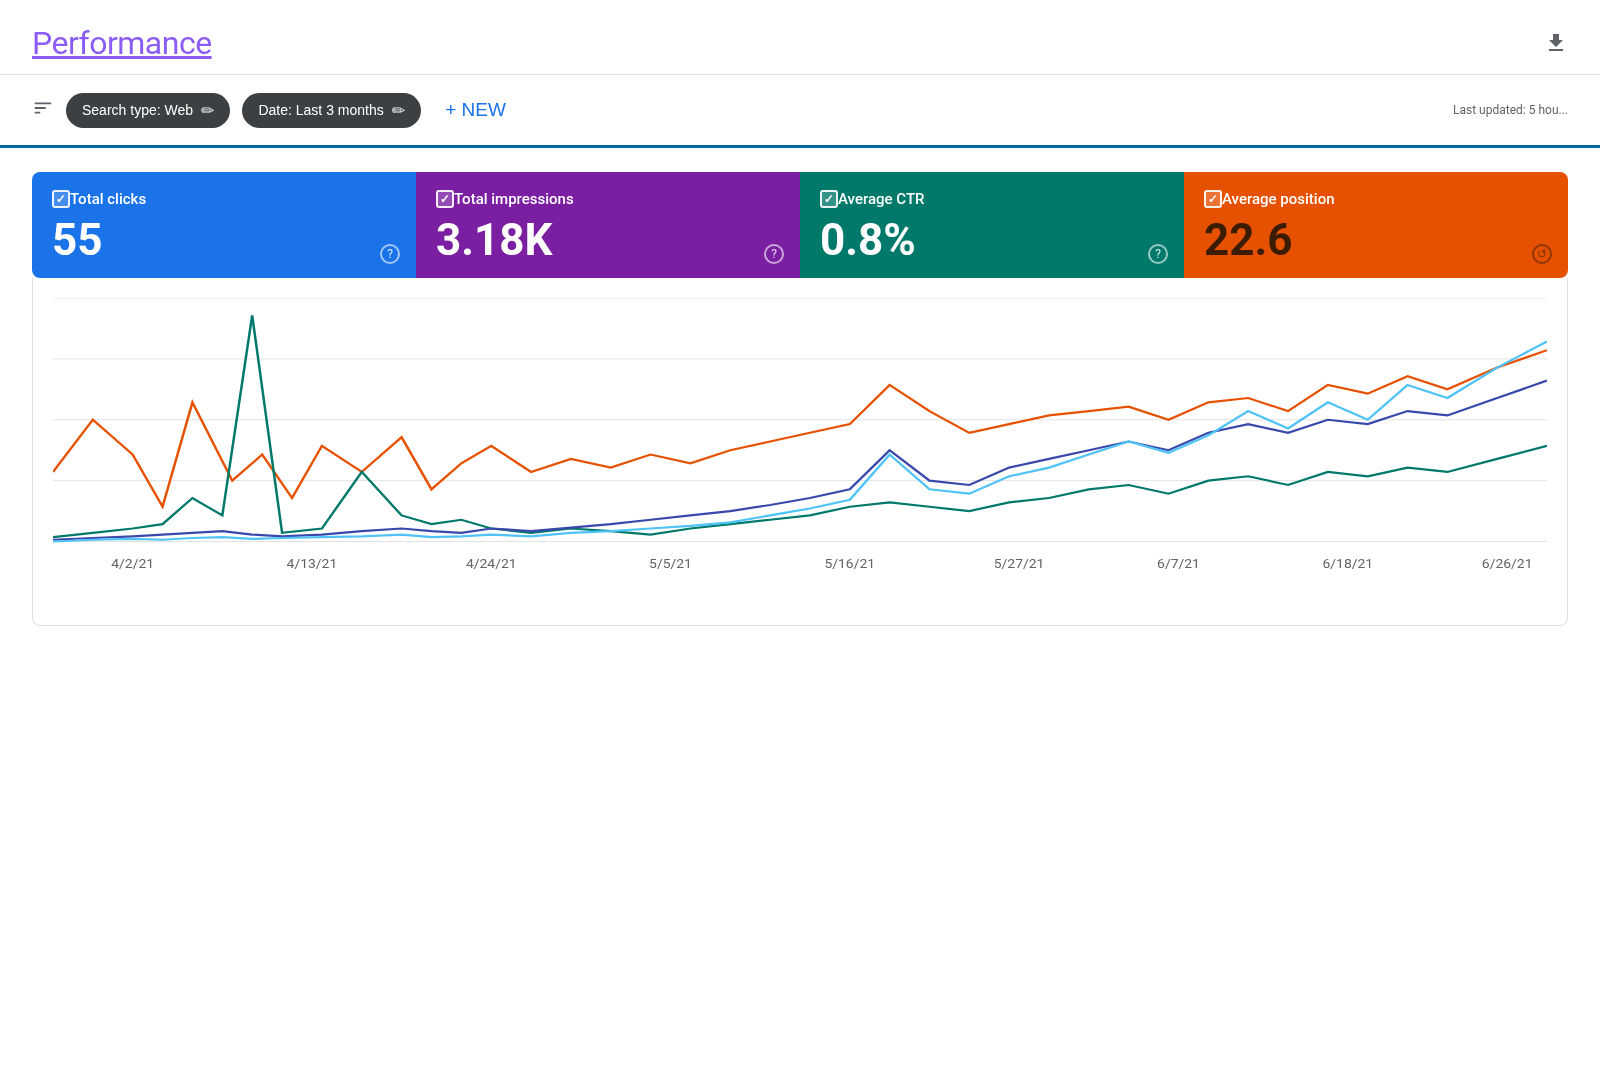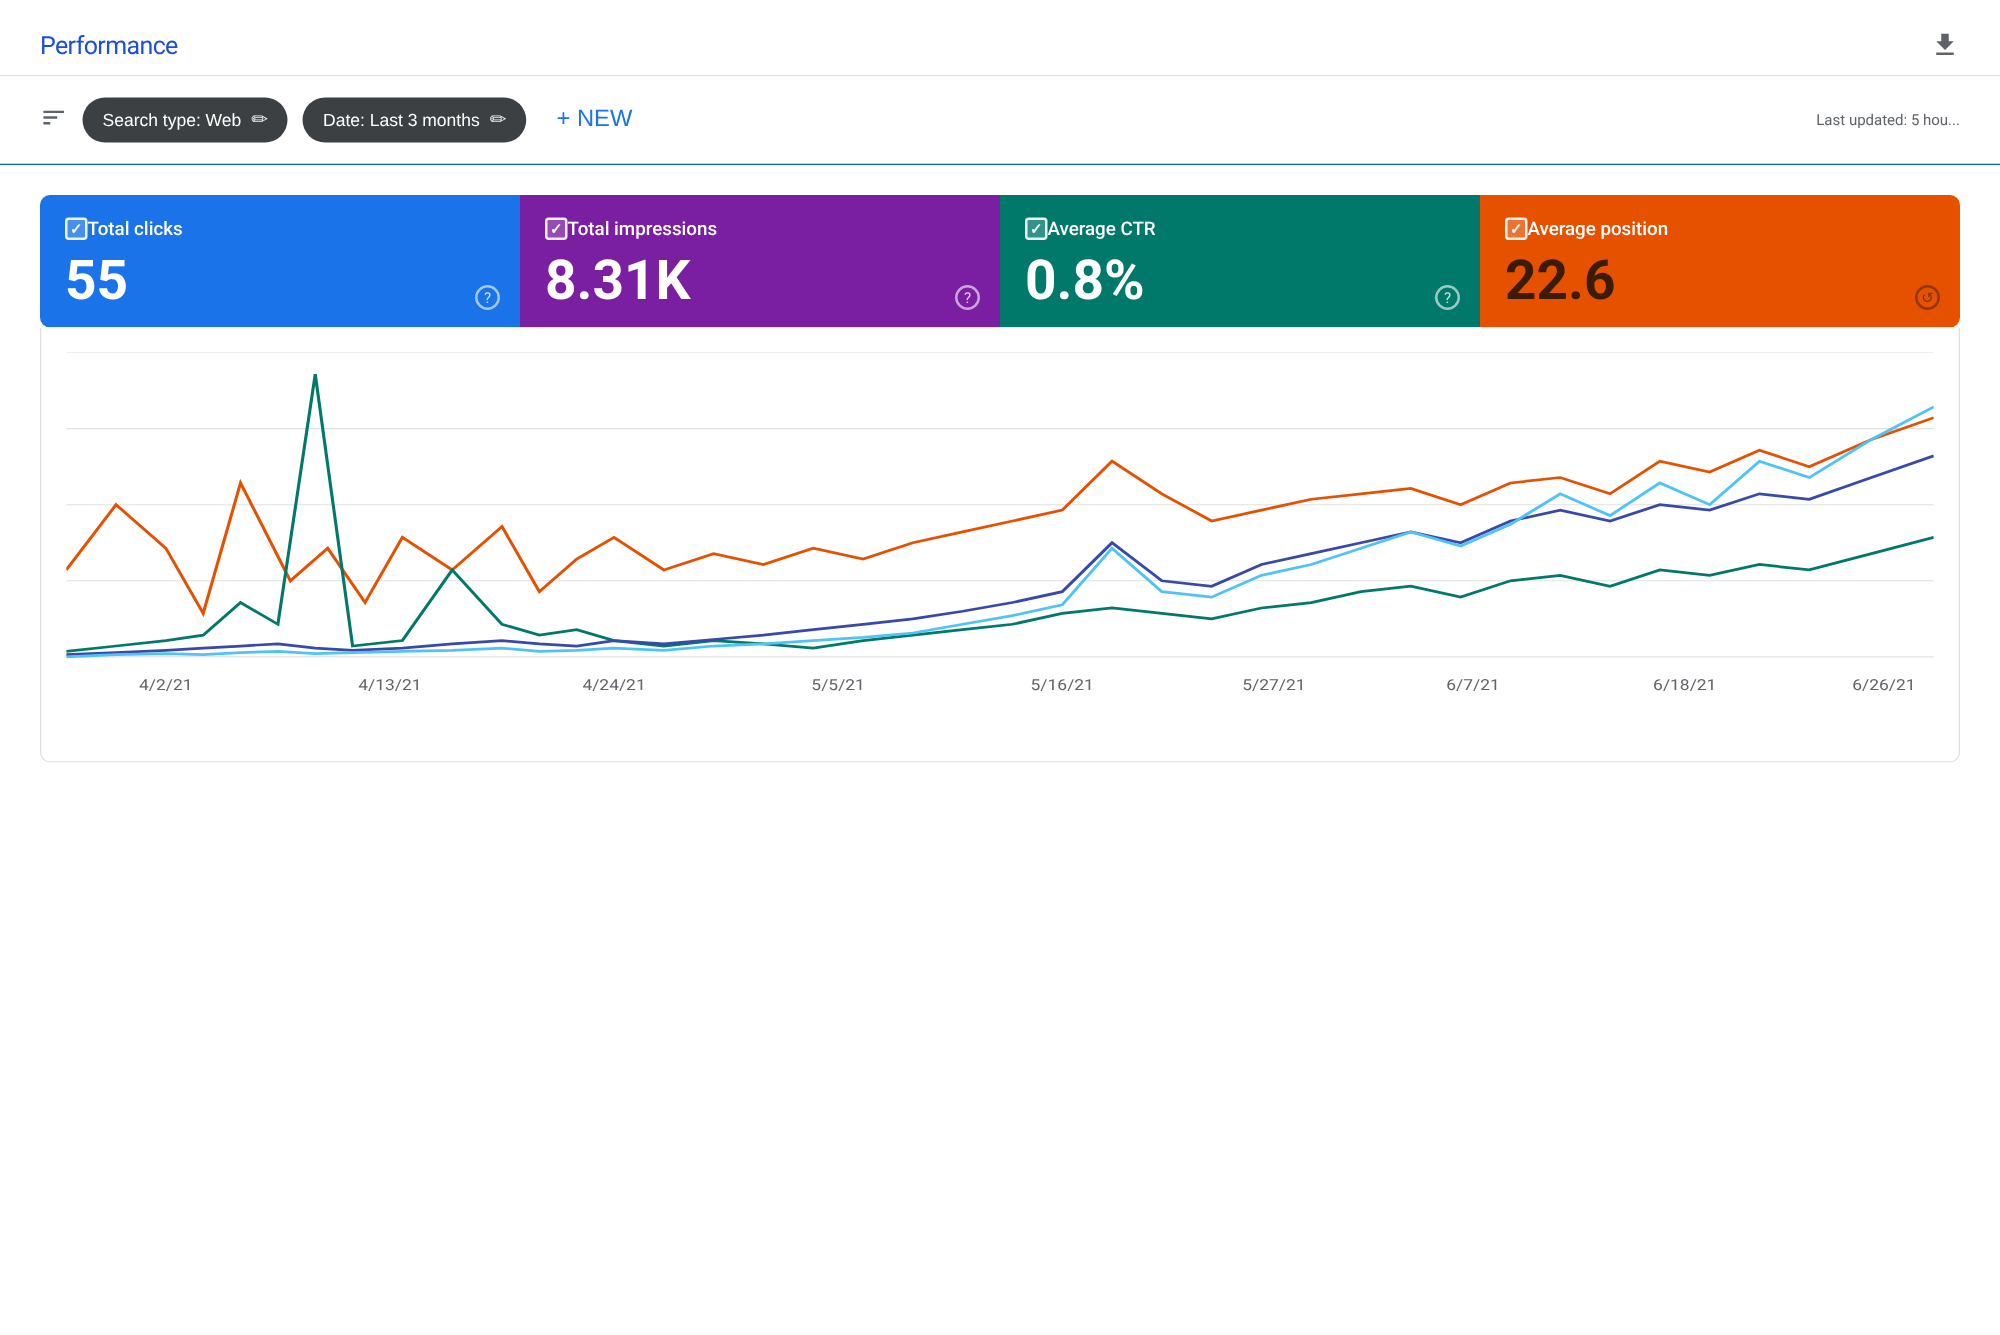--- a/index.html
+++ b/index.html
@@ -21,40 +21,41 @@
     
     .header {
       padding: 24px 32px 12px 32px;
       display: flex;
       align-items: center;
       justify-content: space-between;
       border-bottom: 1px solid #e0e0e0;
     }
 
     .page-title {
-      font-size: 20px;
+      font-size: 32px;
       font-weight: 400;
-      color: #1d4ed8;
+      color: #8b5cf6;
       letter-spacing: -0.5px;
+      text-decoration: underline;
     }
 
     .download-icon {
       width: 24px;
       height: 24px;
       cursor: pointer;
       color: #5f6368;
     }
 
     
     .toolbar {
       padding: 16px 32px;
       display: flex;
       align-items: center;
       gap: 12px;
-      border-bottom: 1px solid #0369a1;
+      border-bottom: 3px solid #0369a1;
       background: #fff;
     }
 
     .filter-icon {
       color: #5f6368;
       font-size: 20px;
       cursor: pointer;
     }
 
     .filter-chip {
@@ -268,21 +269,21 @@
       </div>
       <div class="metric-value">55</div>
       <div class="metric-help">?</div>
     </div>
 
     <div class="metric-card impressions">
       <div class="metric-header">
         <div class="metric-checkbox"></div>
         <span class="metric-label">Total impressions</span>
       </div>
-      <div class="metric-value">8.31K</div>
+      <div class="metric-value">3.18K</div>
       <div class="metric-help">?</div>
     </div>
 
     <div class="metric-card ctr">
       <div class="metric-header">
         <div class="metric-checkbox"></div>
         <span class="metric-label">Average CTR</span>
       </div>
       <div class="metric-value">0.8%</div>
       <div class="metric-help">?</div>

